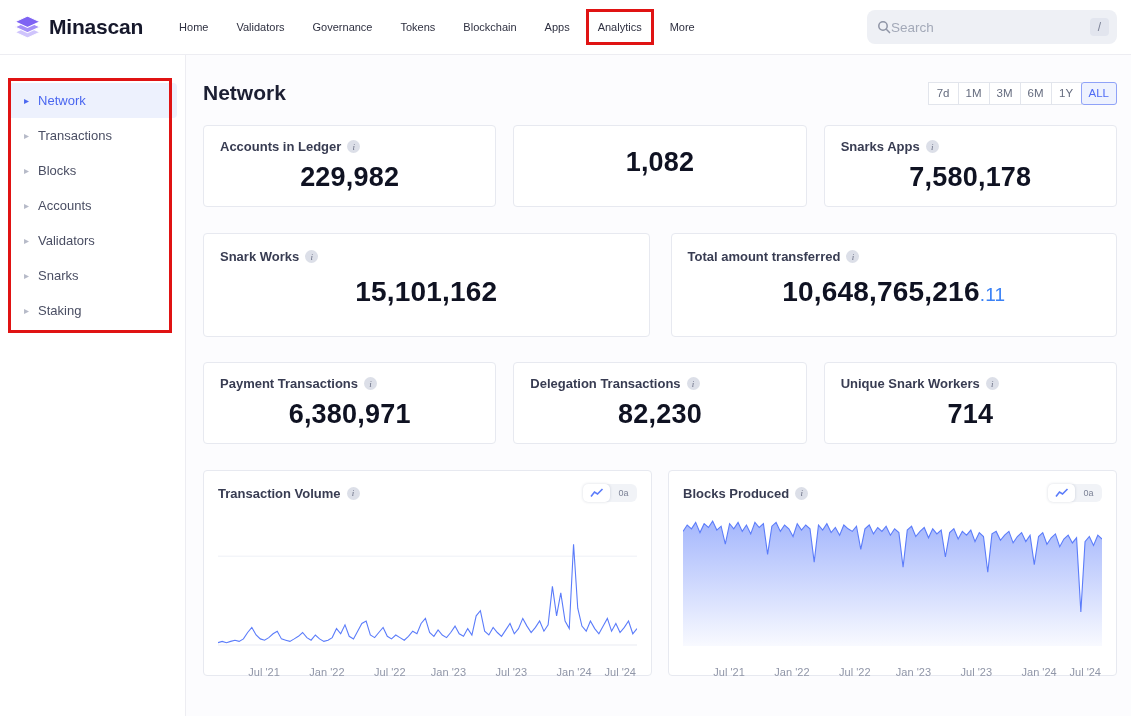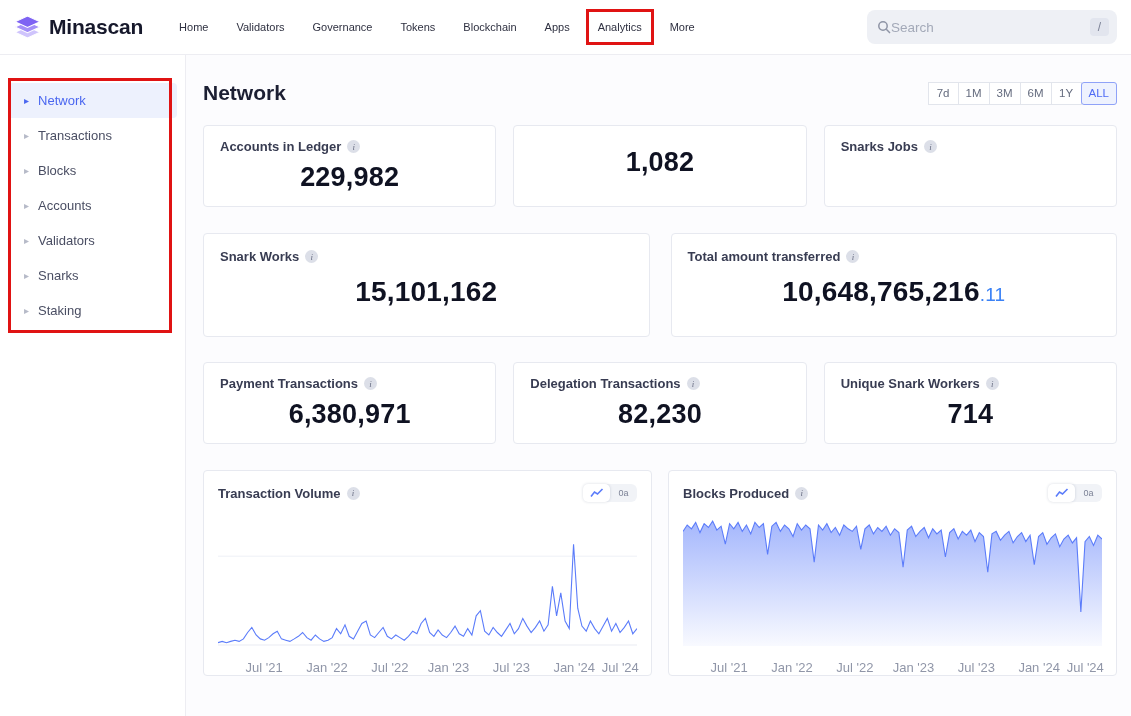--- a/index.html
+++ b/index.html
@@ -102,22 +102,22 @@
   }
   .seg {
     width:27px; height:18px; display:flex; align-items:center; justify-content:center;
     border-radius:5px; font-size:9px; color:#7c8296;
   }
   .seg.active { background:#fff; box-shadow:0 0 3px rgba(40,50,90,0.18); }
   .chart-area { position:relative; }
   .chart-area svg.plot { display:block; width:100%; height:134px; }
   .ticks { position:relative; height:17px; margin-top:4px; }
   .tick {
-    position:absolute; transform:translateX(-50%); top:10px;
-    font-size:13px; color:#9096a8; white-space:nowrap;
+    position:absolute; transform:translateX(-50%); top:16px;
+    font-size:11px; color:#9096a8; white-space:nowrap;
   }
 </style>
 </head>
 <body>
 
 <div class="page">
 
   <header class="navbar">
     <div class="brand">
       <svg width="27" height="25" viewBox="0 0 26 24">
@@ -179,23 +179,24 @@
             <span class="card-label">Accounts in Ledger</span>
             <span class="info-icon"></span>
           </div>
           <div class="stat-value">229,982</div>
         </div>
         <div class="card stat">
           <div class="stat-value">1,082</div>
         </div>
         <div class="card stat">
           <div class="card-label-row">
-            <span class="card-label">Snarks Jobs</span>
-            <span class="info-icon"></span>
-          </div>
+            <span class="card-label">Snarks Apps</span>
+            <span class="info-icon"></span>
+          </div>
+          <div class="stat-value">7,580,178</div>
         </div>
       </div>
 
       <div class="grid2">
         <div class="card stat">
           <div class="card-label-row">
             <span class="card-label">Snark Works</span>
             <span class="info-icon"></span>
           </div>
           <div class="stat-value"><span>15,101,162</span><span class="stat-decimals"></span></div>

